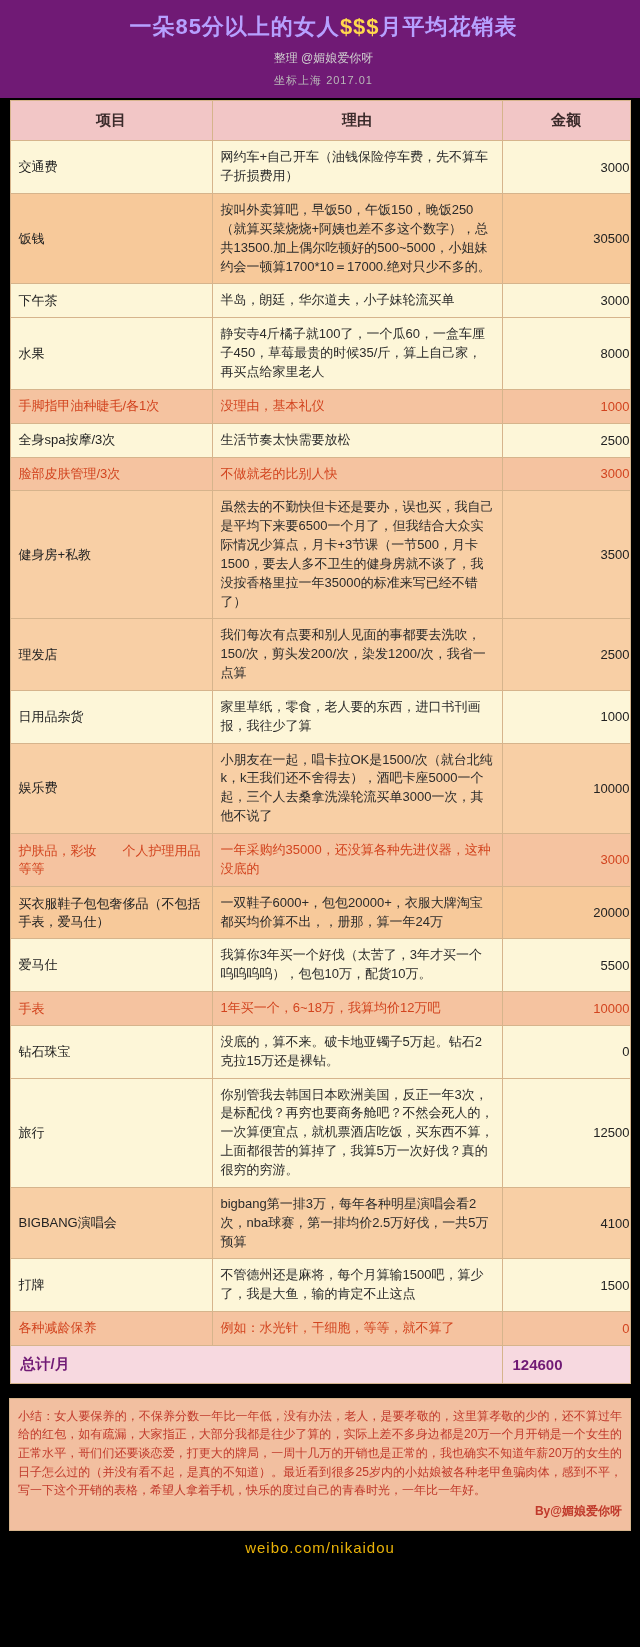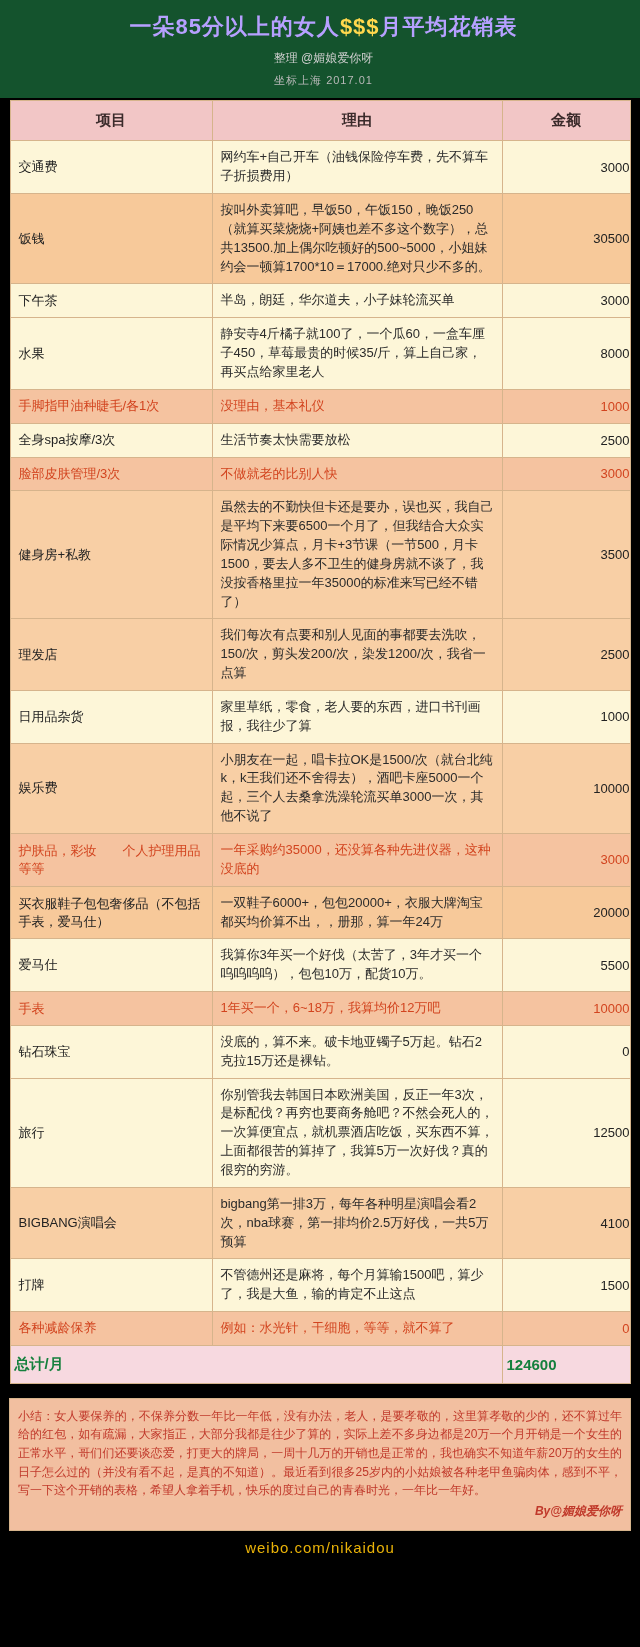--- a/index.html
+++ b/index.html
@@ -1,19 +1,19 @@
 <!DOCTYPE html>
 <html><head>
 <meta charset="utf-8">
 <style>
   html,body{margin:0;padding:0;background:#000;}
   body{width:640px;font-family:"Liberation Sans","DejaVu Sans",sans-serif;}
   .page{width:640px;background:#000;position:relative;}
   
-  .header{background:#14532d;padding:14px 0 10px 7px;text-align:center;}
+  .header{background:#701a75;padding:14px 0 10px 7px;text-align:center;}
   .title{font-size:22px;font-weight:bold;color:#b6a0ff;letter-spacing:1px;line-height:1.2;}
   .title .money{color:#ffd84d;}
   .subtitle{color:#cfcfcf;font-size:12px;margin-top:10px;}
   .coords{color:#b9b9b9;font-size:11px;margin-top:6px;letter-spacing:1px;}
   
   table{border-collapse:collapse;width:620px;margin:2px auto 0 auto;table-layout:fixed;}
   col.c1{width:202px;}
   col.c2{width:290px;}
   col.c3{width:128px;}
   th,td{border:1px solid #d6b48c;vertical-align:middle;}
@@ -23,26 +23,26 @@
   td.amount{padding:7px 0;font-size:13px;color:#222;text-align:right;}
   
   tr.beige td{background:#fdf6d8;}
   tr.orange td{background:#f7c99a;}
   tr.orange2 td{background:#f8cfa5;}
   tr.pinkrow td{background:#f5c3a0;}
   tr.pinkrow td.item{color:#d2441f;}
   tr.pinkrow td.reason{color:#d2441f;}
   tr.pinkrow td.amount{color:#d2441f;}
   
-  .total-row td{background:#f7d9e0;border:1px solid #d6b48c;color:#15803d;font-size:15px;font-weight:bold;padding:9px 4px;}
+  .total-row td{background:#f7d9e0;border:1px solid #d6b48c;color:#701a75;font-size:15px;font-weight:bold;padding:9px 10px;}
   .total-row td.total-label{text-align:left;}
   .total-row td.total-amount{}
   
   .summary{width:604px;margin:8px auto 0 auto;background:#f2bfa0;border:1px solid #d6b48c;padding:8px 8px 10px 8px;color:#c0392b;font-size:12px;line-height:1.55;text-align:justify;}
-  .summary .sig{display:block;text-align:right;color:#c0392b;font-weight:bold;margin-top:2px;font-style:italic;}
+  .summary .sig{display:block;text-align:right;color:#c0392b;font-weight:bold;margin-top:2px;}
   .footer{background:#000;text-align:center;padding:8px 0 12px 0;}
   .watermark{color:#eab308;font-size:15px;letter-spacing:1px;}
   .spacer{height:6px;background:#000;}
 </style>
 </head>
 <body>
 
 <div class="page">
 
   <div class="header">

